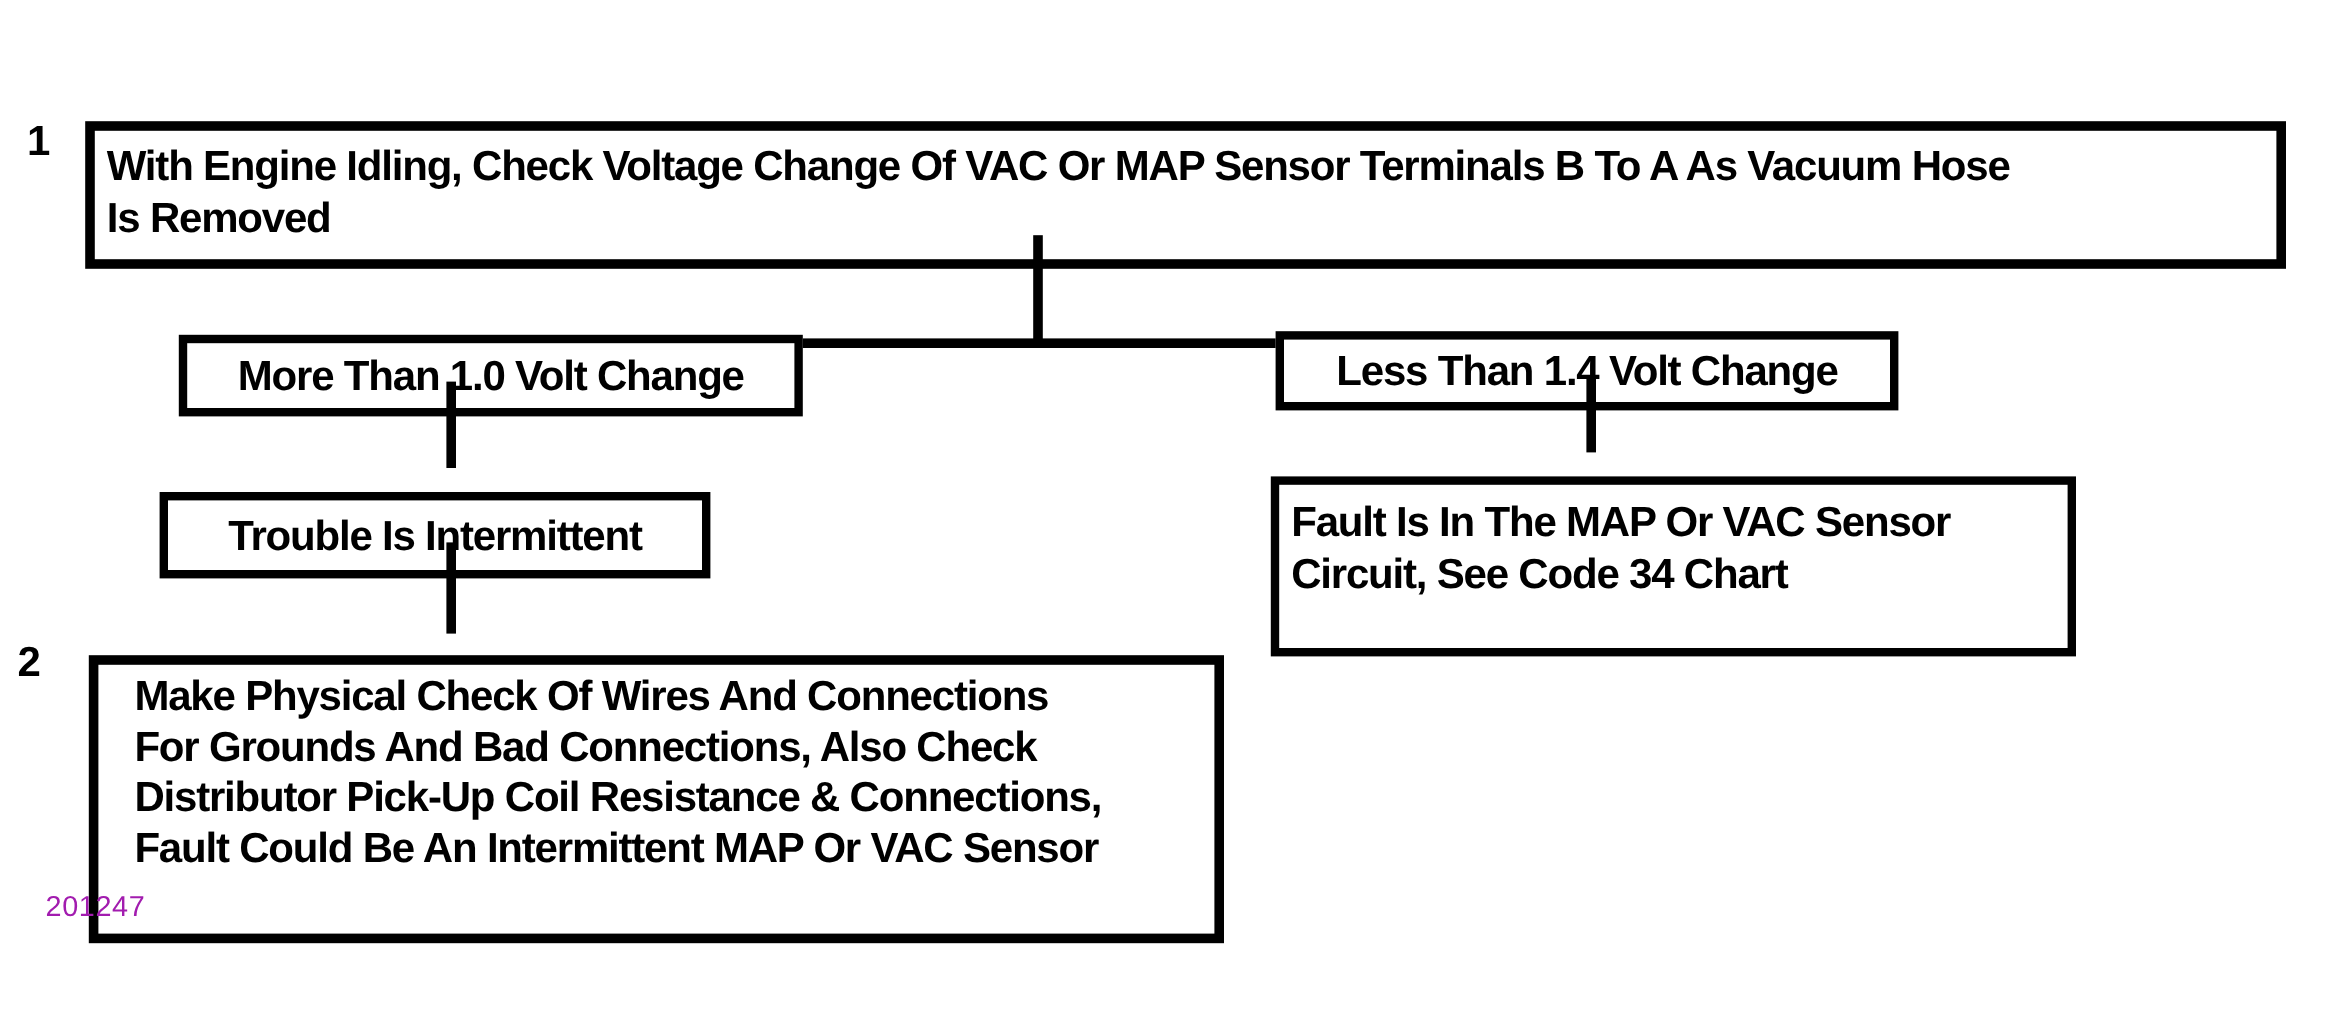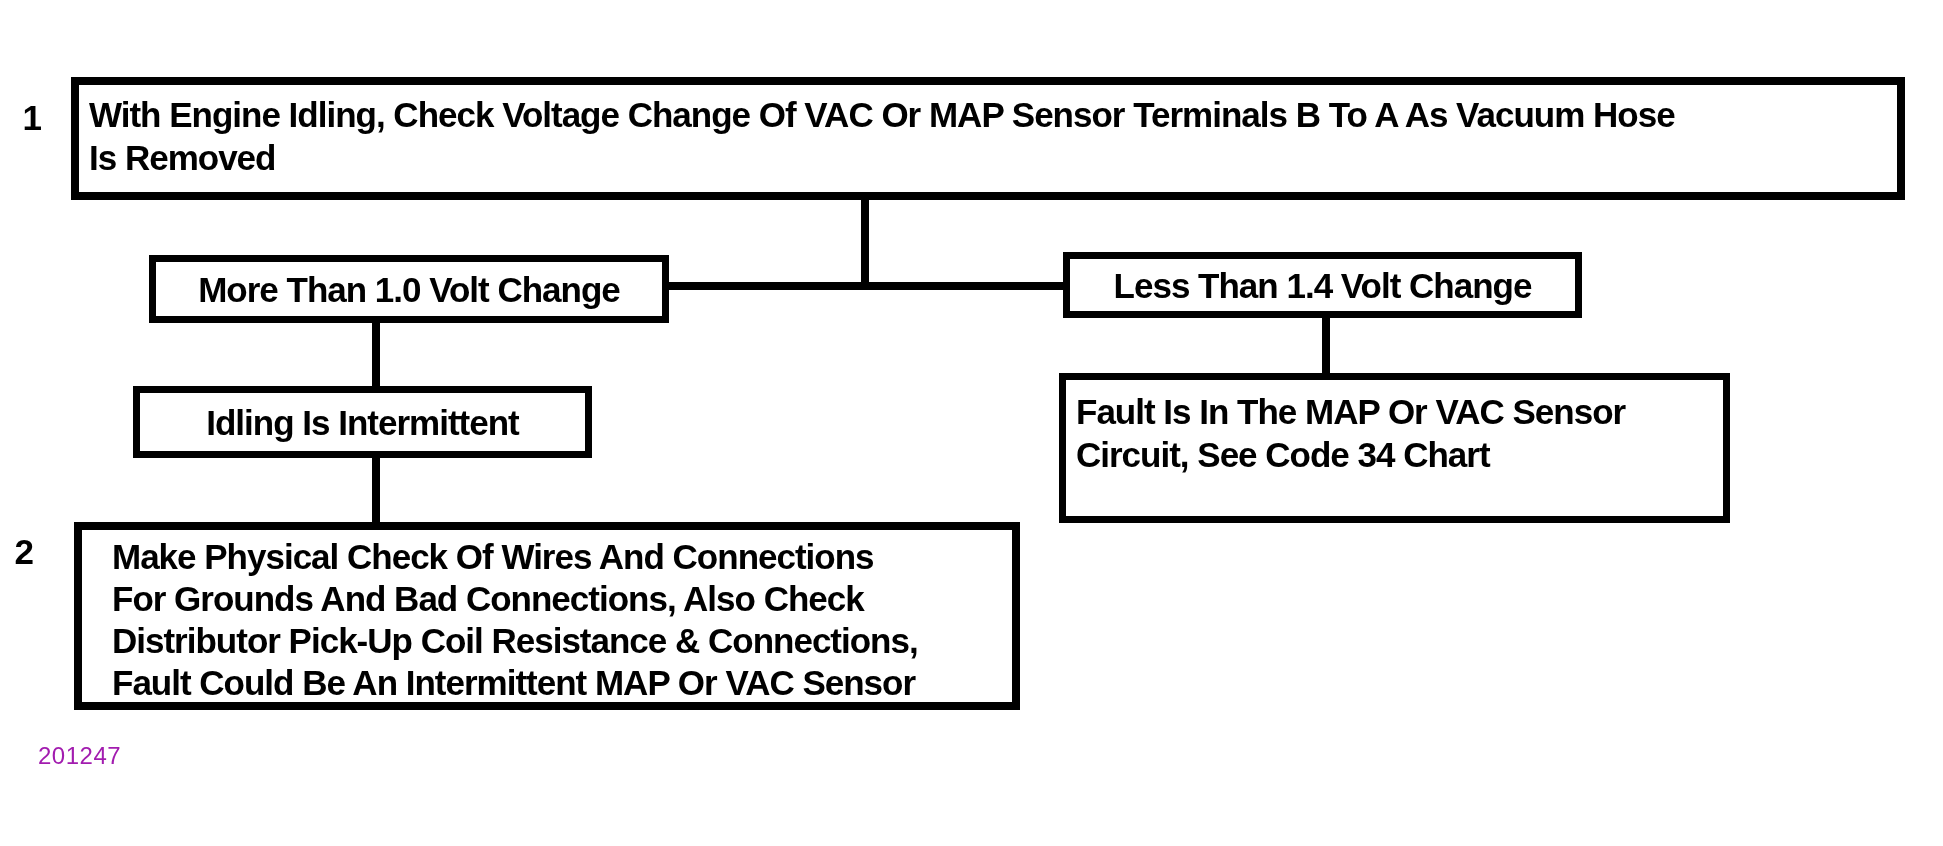--- a/index.html
+++ b/index.html
@@ -20,20 +20,21 @@
   .node {
     position: absolute;
     box-sizing: border-box;
     border: 7px solid #000000;
     background: #ffffff;
     font-weight: bold;
     font-size: 35px;
     letter-spacing: -1px;
     line-height: 43px;
     white-space: pre-line;
+    margin-top: 24px;
   }
   .node.heavy { border-width: 8px; }
   .node.center-one-line {
     display: flex;
     align-items: center;
     justify-content: center;
     white-space: nowrap;
   }
   .node.pad-left { padding: 8px 10px 0 10px; }
   
@@ -60,21 +61,21 @@
     letter-spacing: 0.5px;
     color: #a21caf;
   }
 
   
   #box-step1      { left: 71px;   top: 77px;  width: 1834px; height: 123px; }
   #box-more-than  { left: 149px;  top: 255px; width: 520px;  height: 68px;  }
   #box-less-than  { left: 1063px; top: 252px; width: 519px;  height: 66px;  }
   #box-trouble    { left: 133px;  top: 386px; width: 459px;  height: 72px;  }
   #box-fault      { left: 1059px; top: 373px; width: 671px;  height: 150px; padding-top: 10px; }
-  #box-step2      { left: 74px;   top: 522px; width: 946px;  height: 188px; padding: 6px 10px 0 30px; line-height: 42px; }
+  #box-step2      { left: 74px;   top: 522px; width: 946px;  height: 240px; padding: 6px 10px 0 30px; line-height: 42px; }
 
   #num-step1 { left: 12px; top: 96px;  }
   #num-step2 { left: 4px;  top: 530px; }
 
   
   #line-step1-down     { left: 861px;  top: 196px; width: 8px;   height: 94px; }
   #line-branch         { left: 661px;  top: 282px; width: 410px; height: 8px;  }
   #line-more-trouble   { left: 372px;  top: 318px; width: 8px;   height: 72px; }
   #line-trouble-step2  { left: 372px;  top: 452px; width: 8px;   height: 76px; }
   #line-less-fault     { left: 1322px; top: 313px; width: 8px;   height: 64px; }
@@ -92,21 +93,21 @@
   <div class="line" id="line-step1-down"></div>
 
   <div class="line" id="line-branch"></div>
 
   <div class="node center-one-line" id="box-more-than">More Than 1.0 Volt Change</div>
 
   <div class="node center-one-line" id="box-less-than">Less Than 1.4 Volt Change</div>
 
   <div class="line" id="line-more-trouble"></div>
 
-  <div class="node center-one-line" id="box-trouble">Idling Is Intermittent</div>
+  <div class="node center-one-line" id="box-trouble">Trouble Is Intermittent</div>
 
   <div class="line" id="line-less-fault"></div>
 
   <div class="node pad-left" id="box-fault">Fault Is In The MAP Or VAC Sensor
 Circuit, See Code 34 Chart</div>
 
   <div class="line" id="line-trouble-step2"></div>
 
   <div class="step-num" id="num-step2">2</div>
 

